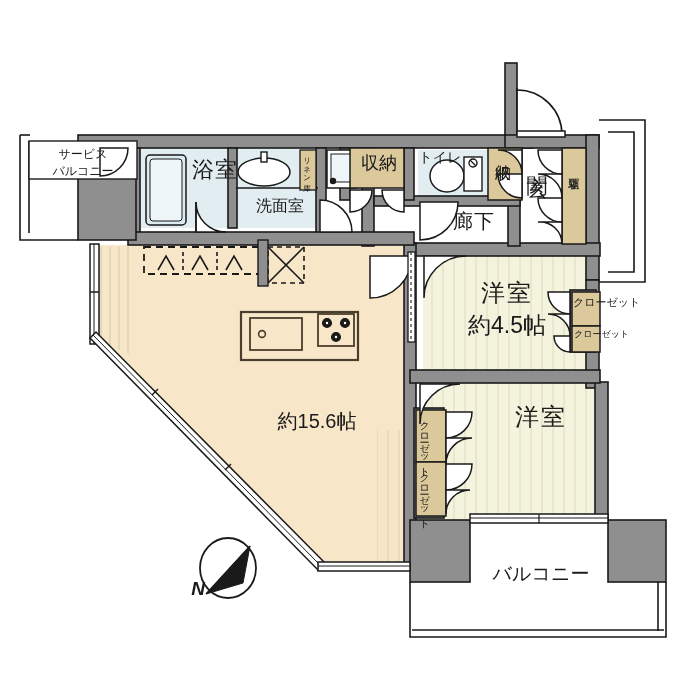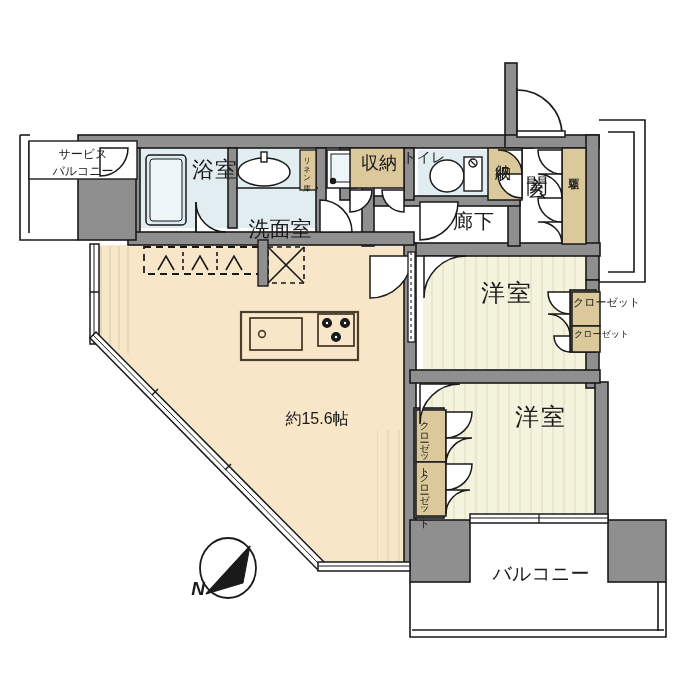--- a/index.html
+++ b/index.html
@@ -233,29 +233,30 @@
   </g>
 
   <g>
     <ellipse cx="228" cy="568" rx="28" ry="30" fill="#ffffff" stroke="#1a1a1a" stroke-width="1.8"></ellipse>
     <polygon points="250,546 243,583 206,594" fill="#1a1a1a"></polygon>
     <polygon points="250,546 243,583 206,594" fill="none" stroke="#1a1a1a" stroke-width="1"></polygon>
     <line x1="250" y1="546" x2="206" y2="594" stroke="#1a1a1a" stroke-width="1.4"></line>
   </g>
 </svg>
 
-<div class="lbl" style="left:252px;top:410px;width:130px;font-size:16px;text-align:center;">約15.6帖</div>
+<div class="lbl" style="left:252px;top:410px;width:130px;font-size:20px;text-align:center;">約15.6帖</div>
 
 <div class="lbl" style="left:452px;top:280px;width:110px;font-size:24px;letter-spacing:2px;">洋室</div>
+<div class="lbl" style="left:446px;top:313px;width:122px;font-size:23px;">約4.5帖</div>
 
 <div class="lbl" style="left:486px;top:404px;width:110px;font-size:24px;letter-spacing:2px;">洋室</div>
 
 <div class="lbl" style="left:180px;top:158px;width:70px;font-size:22px;letter-spacing:1px;text-align:center;">浴室</div>
-<div class="lbl" style="left:238px;top:197px;width:84px;font-size:21px;margin-top:20px;">洗面室</div>
-<div class="lbl" style="left:398px;top:150px;width:52px;font-size:14px;letter-spacing:0px;">トイレ</div>
+<div class="lbl" style="left:238px;top:197px;width:84px;font-size:16px;">洗面室</div>
+<div class="lbl" style="left:414px;top:150px;width:52px;font-size:14px;letter-spacing:0px;">トイレ</div>
 <div class="lbl" style="left:444px;top:210px;width:60px;font-size:20px;letter-spacing:1px;text-align:center;">廊下</div>
 <div class="lbl vert" style="left:527px;top:160px;font-size:21px;">玄関</div>
 <div class="lbl" style="left:476px;top:563px;width:130px;font-size:19px;">バルコニー</div>
 
 <div class="lbl" style="left:38px;top:148px;width:90px;font-size:12px;">サービス</div>
 <div class="lbl" style="left:34px;top:165px;width:98px;font-size:12px;">バルコニー</div>
 
 <div class="lbl" style="left:352px;top:153px;width:54px;font-size:18px;">収納</div>
 <div class="lbl vert" style="left:495px;top:152px;font-size:16px;">収納</div>
 <div class="lbl vert" style="left:303px;top:152px;font-size:7.5px;">リネン庫</div>

